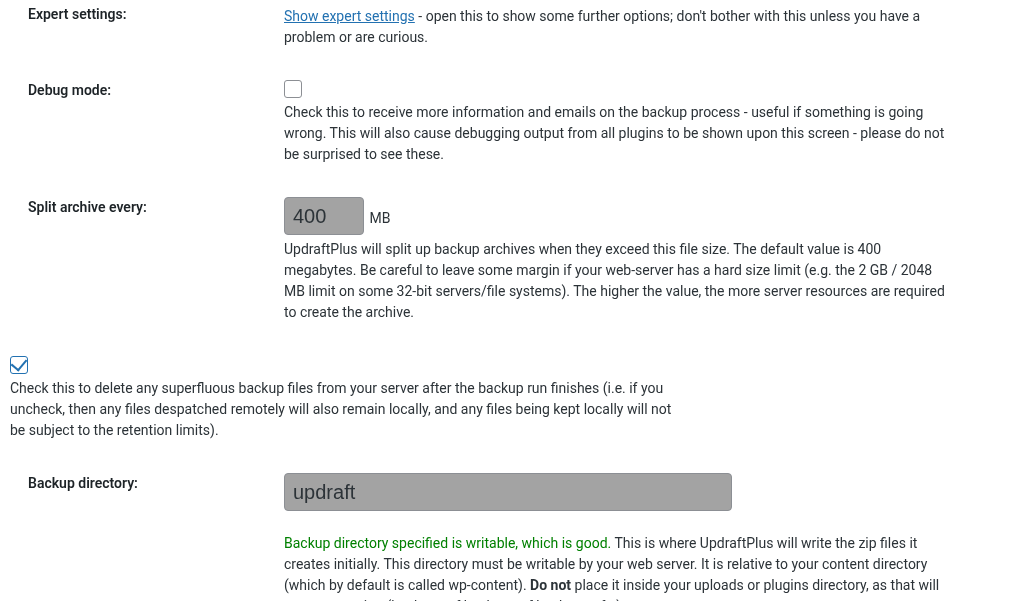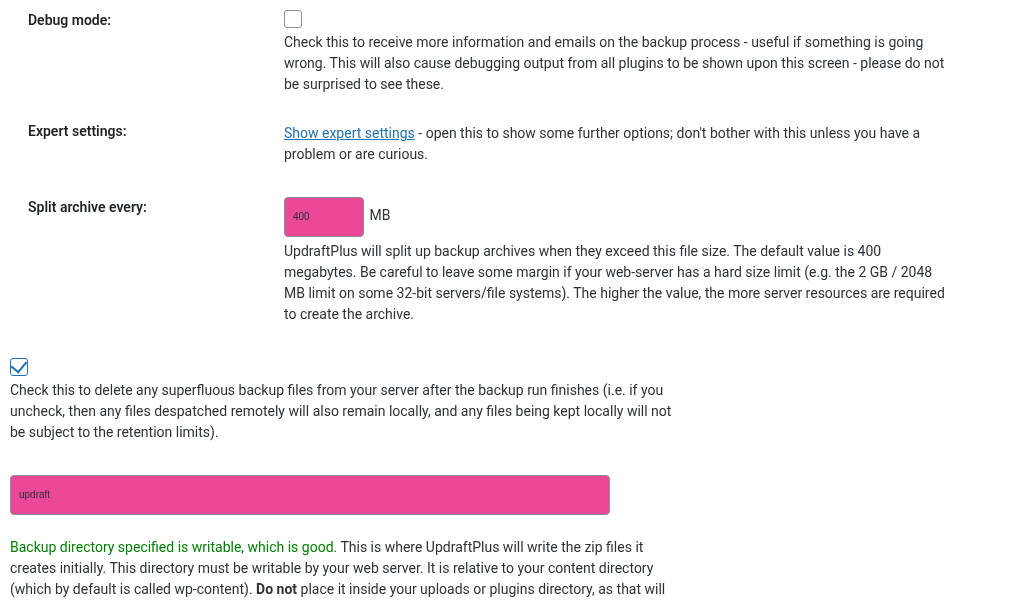--- a/index.html
+++ b/index.html
@@ -70,31 +70,31 @@
       top: -1px;
       width: 8px;
       height: 12px;
       border: solid #2271b1;
       border-width: 0 2px 2px 0;
       transform: rotate(40deg);
     }
     input[type="text"], input[type="number"] {
       border: 1px solid #8c8f94;
       border-radius: 4px;
-      padding: 12px 8px;
-      font-size: 10px;
+      padding: 4px 8px;
+      font-size: 20px;
       line-height: 1.4;
       color: #2c3338;
-      background: #ec4899;
+      background: #a3a3a3;
     }
     .small-input {
       width: 80px;
     }
     .wide-input {
-      width: 600px;
+      width: 448px;
     }
     .unit-label {
       margin-left: 2px;
       color: #2c3338;
     }
     .success-text {
       color: #008000;
     }
     .bold {
       font-weight: 700;
@@ -116,36 +116,36 @@
     }
     .directory-status {
       margin-top: 22px;
     }
   </style>
 </head>
 <body>
 
 <div class="form-table">
 
+  <div class="form-row first-row row-spacer">
+    <div class="form-label">Expert settings:</div>
+    <div class="form-content">
+      <span class="description">
+        <a href="#" class="expert-link">Show expert settings</a><span> - open this to show some further options; don't bother with this unless you have a problem or are curious.</span>
+      </span>
+    </div>
+  </div>
+
   <div class="form-row row-spacer">
     <div class="form-label">Debug mode:</div>
     <div class="form-content">
       <div class="checkbox-wrap">
         <input type="checkbox" style="">
       </div>
       <div class="description">Check this to receive more information and emails on the backup process - useful if something is going wrong. This will also cause debugging output from all plugins to be shown upon this screen - please do not be surprised to see these.</div>
-    </div>
-  </div>
-
-  <div class="form-row first-row row-spacer">
-    <div class="form-label">Expert settings:</div>
-    <div class="form-content">
-      <span class="description">
-        <a href="#" class="expert-link">Show expert settings</a><span> - open this to show some further options; don't bother with this unless you have a problem or are curious.</span>
-      </span>
     </div>
   </div>
 
   <div class="form-row row-spacer">
     <div class="form-label">Split archive every:</div>
     <div class="form-content">
       <div class="input-line">
         <input type="text" class="small-input" value="400" style="">
         <span class="unit-label">MB</span>
       </div>
@@ -156,20 +156,21 @@
   <div class="form-row row-spacer">
     <div class="form-content">
       <div class="checkbox-wrap">
         <input type="checkbox" checked="" style="">
       </div>
       <div class="description">Check this to delete any superfluous backup files from your server after the backup run finishes (i.e. if you uncheck, then any files despatched remotely will also remain locally, and any files being kept locally will not be subject to the retention limits).</div>
     </div>
   </div>
 
   <div class="form-row">
+    <div class="form-label">Backup directory:</div>
     <div class="form-content">
       <div class="input-line">
         <input type="text" class="wide-input" value="updraft" style="">
       </div>
       <div class="description directory-status">
         <span class="success-text">Backup directory specified is writable, which is good.</span><span> This is where UpdraftPlus will write the zip files it creates initially. This directory must be writable by your web server. It is relative to your content directory (which by default is called wp-content). </span><span class="bold">Do not</span><span> place it inside your uploads or plugins directory, as that will cause recursion (backups of backups of backups of...).</span>
       </div>
     </div>
   </div>
 

